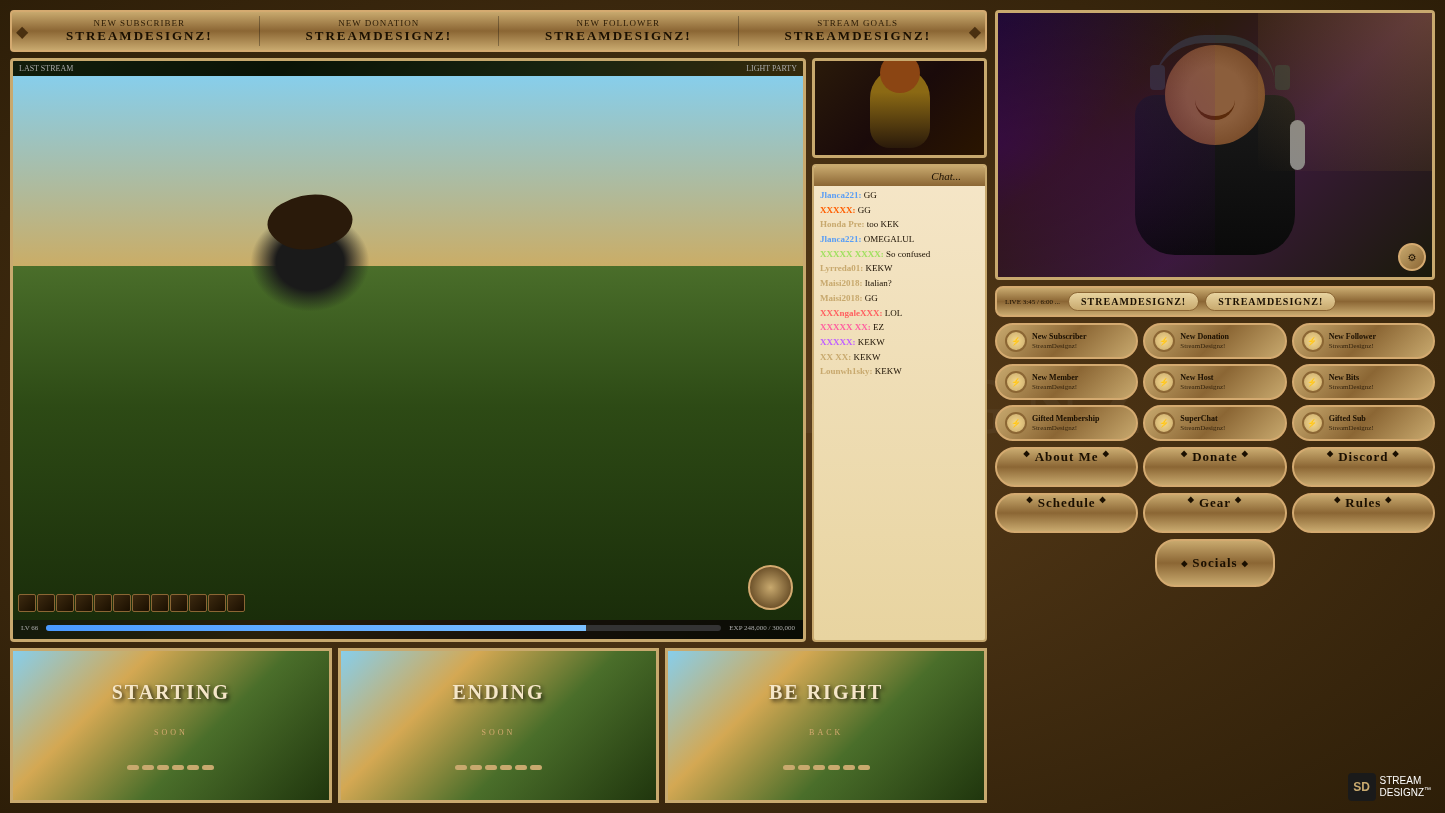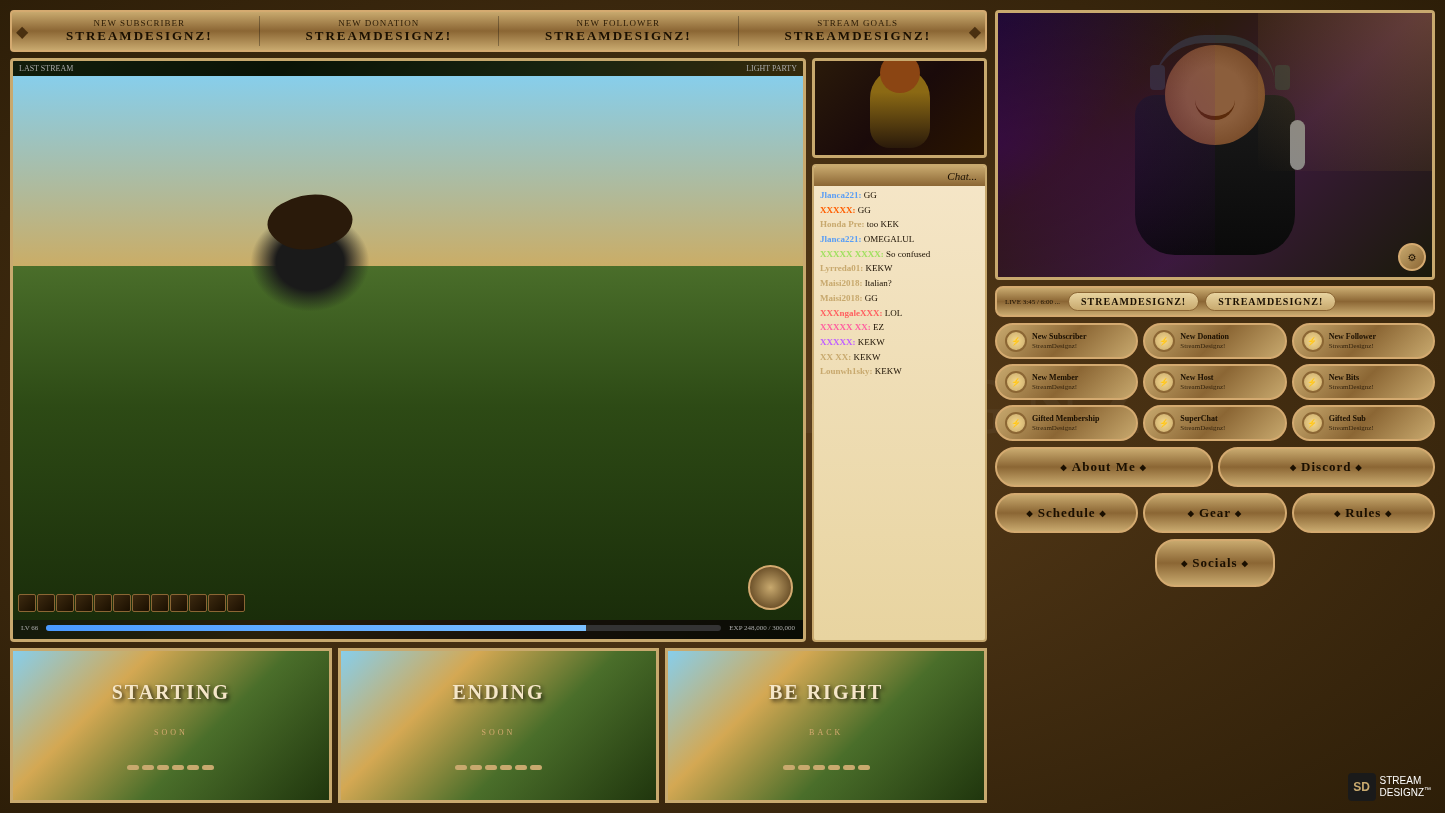--- a/index.html
+++ b/index.html
@@ -271,21 +271,21 @@
       flex: 1;
       border: 2px solid #c8a96e;
       border-radius: 4px;
       background: linear-gradient(180deg, #f5e6c8 0%, #e8d4a0 100%);
       display: flex;
       flex-direction: column;
       overflow: hidden;
     }
     .chat-header {
       background: linear-gradient(180deg, #c8a96e, #8b6634);
-      padding: 4px 8px;
+      padding: 4px 24px;
       text-align: right;
       font-size: 11px;
       color: #1a0f00;
       font-style: italic;
     }
     .chat-messages {
       flex: 1;
       padding: 4px 6px;
       font-size: 9px;
       overflow: hidden;
@@ -508,21 +508,21 @@
       display: flex;
       gap: 5px;
     }
     .nav-btn {
       flex: 1;
       height: 40px;
       background: linear-gradient(180deg, #c8a96e 0%, #8b6634 50%, #c8a96e 100%);
       border: 2px solid #d4aa70;
       border-radius: 20px;
       display: flex;
-      align-items: center;
+      align-items: flex-start;
       justify-content: center;
       font-size: 13px;
       font-weight: bold;
       color: #1a0f00;
       cursor: pointer;
       letter-spacing: 1px;
       font-family: serif;
     }
     .nav-btn::before, .nav-btn::after {
       content: '◆';
@@ -852,20 +852,23 @@
           <div class="alert-sub">StreamDesignz!</div>
         </div>
       </div>
     </div>
 
     <div class="nav-buttons-row">
       <div class="nav-btn">
         <span>About Me</span>
       </div>
       <div class="nav-btn">
+        <span>Donate</span>
+      </div>
+      <div class="nav-btn">
         <span>Discord</span>
       </div>
     </div>
 
     <div class="nav-buttons-row">
       <div class="nav-btn">
         <span>Schedule</span>
       </div>
       <div class="nav-btn">
         <span>Gear</span>

